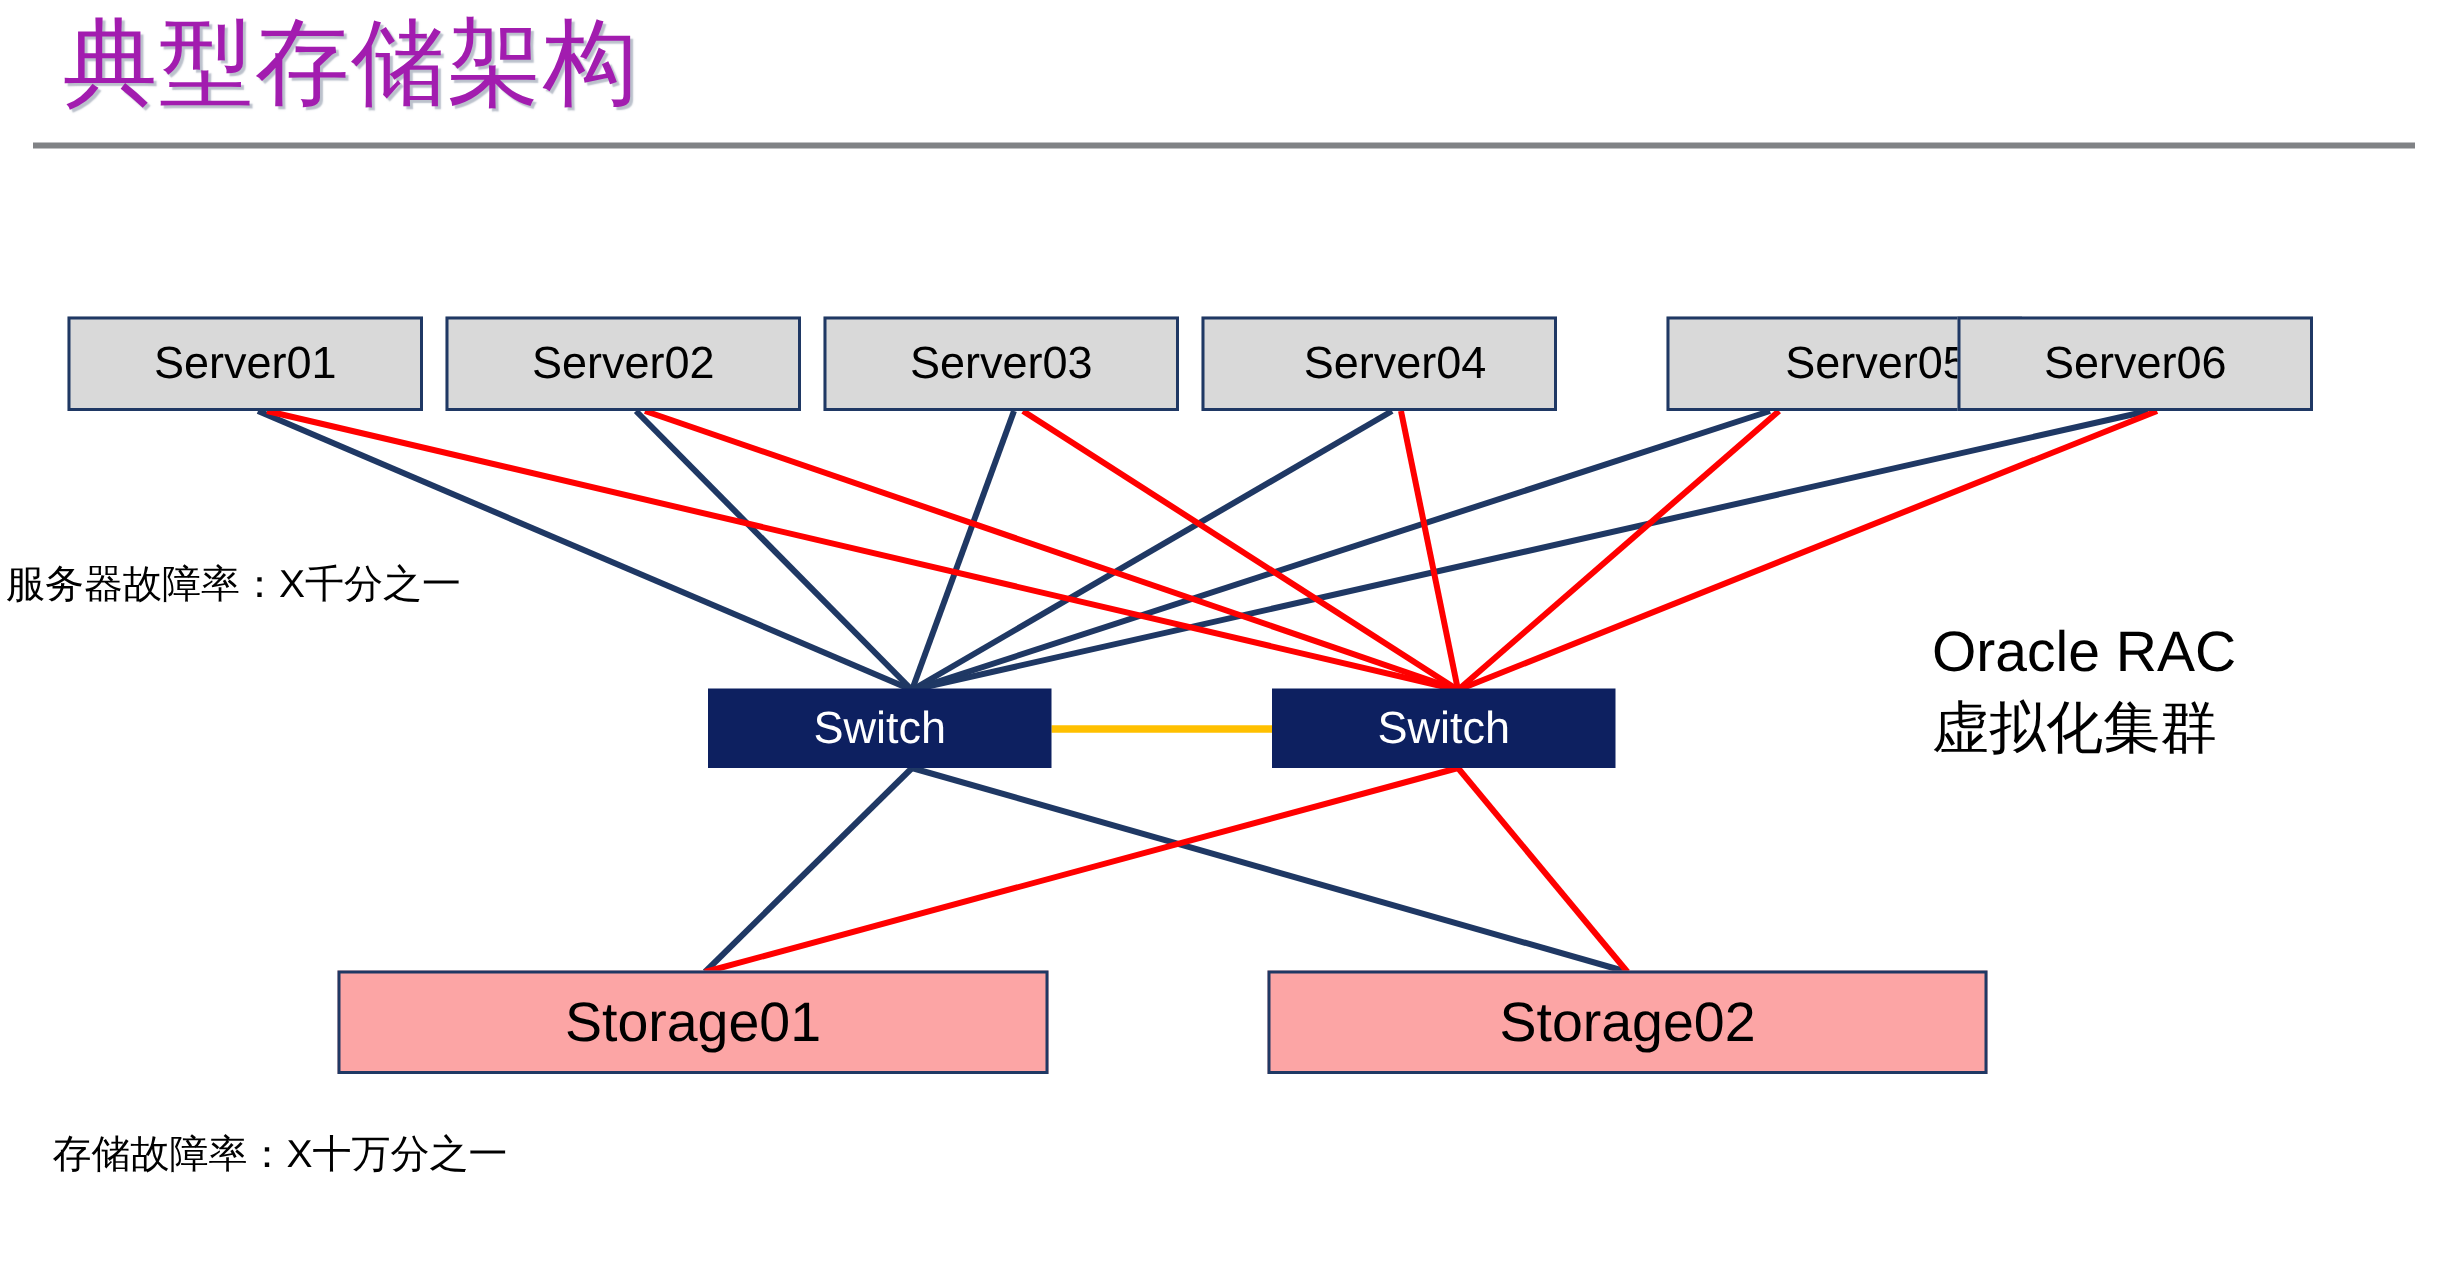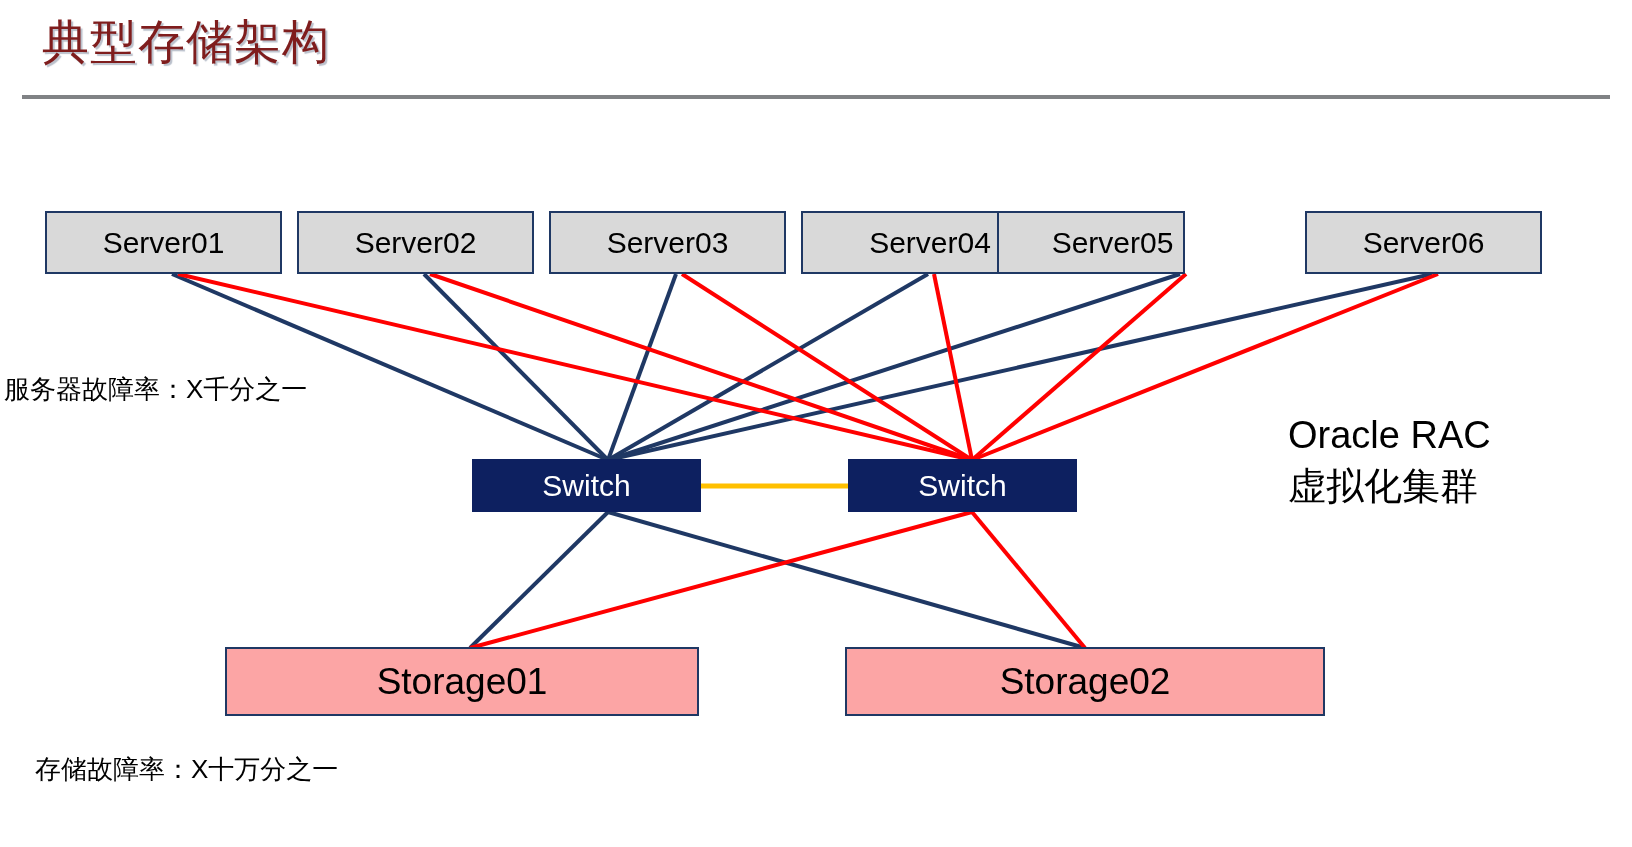--- a/index.html
+++ b/index.html
@@ -17,23 +17,23 @@
     height: 847px;
     background: #ffffff;
     overflow: hidden;
   }
 
   
   #title {
     position: absolute;
     left: 42px;
     top: 2px;
-    font-size: 47px;
+    font-size: 63px;
     line-height: 80px;
-    color: #7f1d1d;
+    color: #a21caf;
     font-weight: normal;
     letter-spacing: 1px;
     text-shadow: 2px 2px 1px rgba(130,140,160,0.55);
     white-space: nowrap;
   }
   #title-divider {
     position: absolute;
     left: 22px;
     top: 95px;
     width: 1588px;
@@ -139,21 +139,21 @@
   </div>
   <div class="node server-box" style="left: 297px; width: 237px;">
     <span>Server02</span>
   </div>
   <div class="node server-box" style="left: 549px; width: 237px;">
     <span>Server03</span>
   </div>
   <div class="node server-box" style="left: 801px; width: 237px; padding-left: 21px;">
     <span>Server04</span>
   </div>
-  <div class="node server-box" style="left: 997px; width: 188px; padding-left: 43px;">
+  <div class="node server-box" style="left: 1111px; width: 237px; padding-left: 43px;">
     <span>Server05</span>
   </div>
   <div class="node server-box" style="left: 1305px; width: 237px;">
     <span>Server06</span>
   </div>
 
   <div class="node switch-box" style="left: 472px;">
     <span>Switch</span>
   </div>
   <div class="node switch-box" style="left: 848px;">

